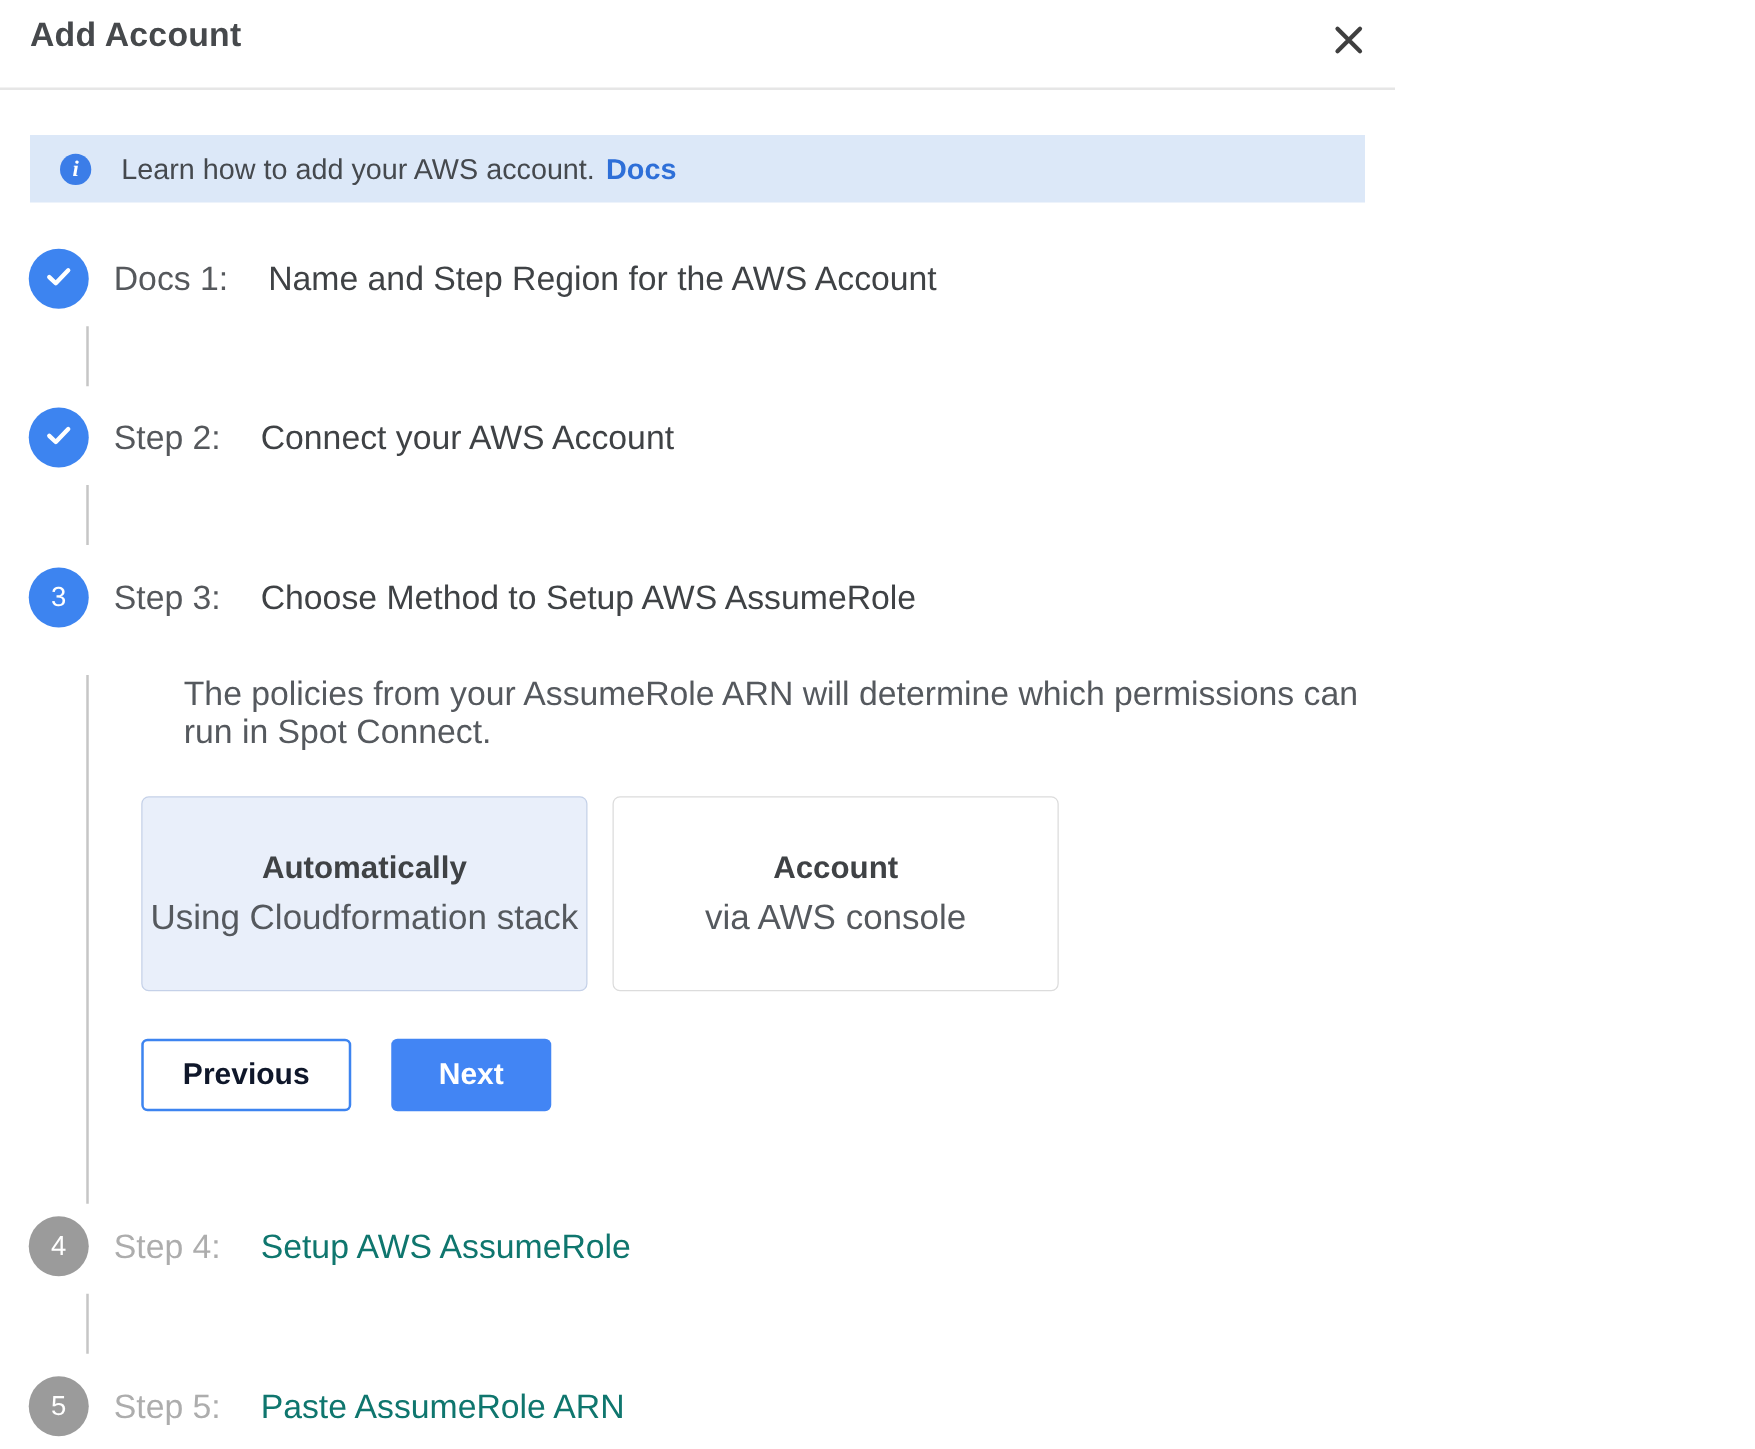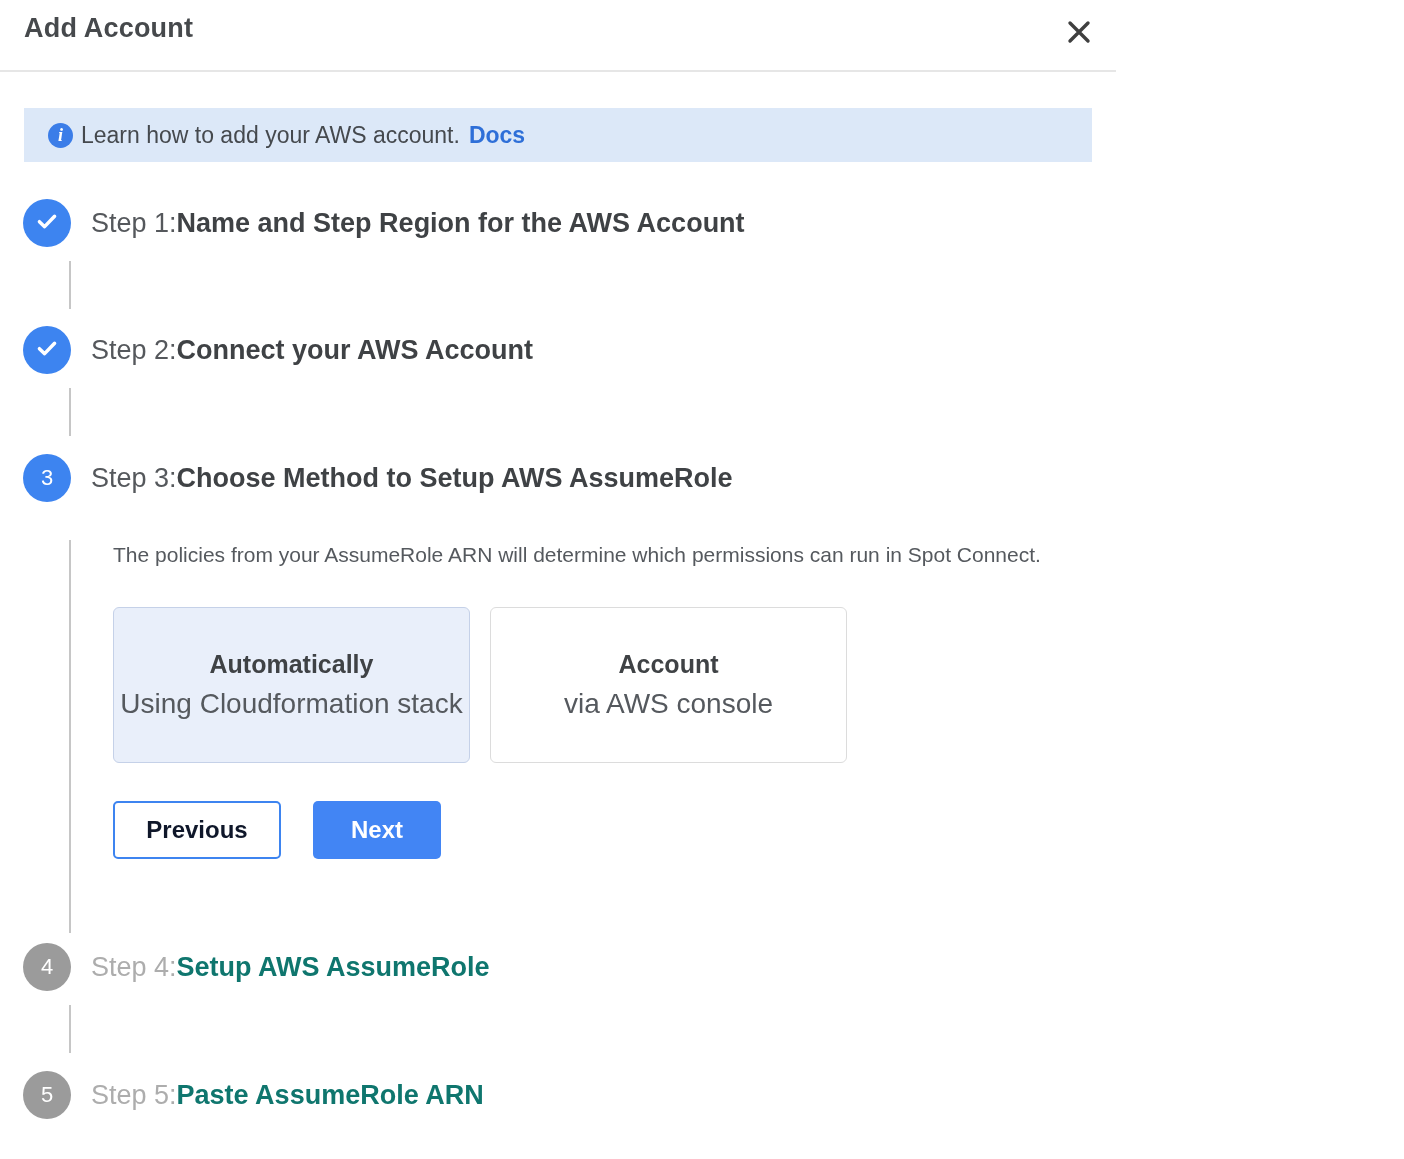--- a/index.html
+++ b/index.html
@@ -13,46 +13,46 @@
   .modal-title { font-size:27px; font-weight:700; color:#46494c; letter-spacing:0.2px; }
   .close-btn { background:none; border:none; cursor:pointer; padding:2px; margin-top:2px; }
 
   
   .banner { margin:36px 24px 0 24px; height:54px; background:#dce8f8; display:flex;
     align-items:center; padding:0 24px; }
   .info-icon { width:25px; height:25px; border-radius:50%; background:#3b7de8; color:#fff;
     display:flex; align-items:center; justify-content:center;
     font-family:"Liberation Serif","DejaVu Serif",serif; font-weight:700; font-size:18px;
     font-style:italic; flex:0 0 25px; }
-  .banner-text { font-size:23px; color:#45494e; margin-left:8px; }
+  .banner-text { font-size:23px; color:#45494e; margin-left:24px; }
   .banner-link { font-size:23px; font-weight:700; color:#2e6fd8; margin-left:9px;
     text-decoration:none; cursor:pointer; }
 
   
   .stepper { padding:37px 24px 0 23px; }
   .step-row { display:flex; align-items:center; height:48px; }
   .circle { width:48px; height:48px; border-radius:50%; flex:0 0 48px; display:flex;
     align-items:center; justify-content:center; }
   .circle.done, .circle.active { background:#3d84f0; }
   .circle.future { background:#9b9b9b; }
   .circle .num { color:#fff; font-size:22px; }
   .step-text { margin-left:20px; font-size:27px; white-space:nowrap; }
   .step-label { font-weight:400; color:#55585c; }
-  .step-name { font-weight:700; color:#3f4245; margin-left:0; }
+  .step-name { font-weight:400; color:#3f4245; margin-left:32px; }
   .step-row.future .step-label { color:#adadad; }
   .step-row.future .step-name { color:#0f766e; }
 
   .connector { width:2px; height:48px; background:#c6c6c6; margin:14px 0 17px 46px; }
   .connector.c2 { margin-bottom:18px; }
   .connector.c3 { margin-bottom:18px; }
 
   
   .step-body { margin-left:46px; margin-top:16px; border-left:2px solid #c6c6c6;
     padding-left:42px; padding-bottom:74px; }
-  .step-desc { margin-top:38px; font-size:21px; color:#55595e; line-height:30px; }
+  .step-desc { margin-top:38px; font-size:27px; color:#55595e; line-height:30px;margin-left:34px; }
 
   .option-cards { display:flex; gap:20px; margin-top:37px; }
   .option-card { width:357px; height:156px; border-radius:6px; display:flex;
     flex-direction:column; align-items:center; justify-content:center; cursor:pointer;
     background:#ffffff; border:1px solid #dcdcdc;text-align:center; }
   .option-card.selected { background:#e9effa; border:1px solid #c5d1e8; }
   .option-title { font-size:25px; font-weight:700; color:#3f4245; }
   .option-sub { font-size:28px; color:#55595e; margin-top:9px; }
 
   .wizard-buttons { display:flex; gap:32px; margin-top:38px; }
@@ -89,21 +89,21 @@
 
     <div class="step-row">
       <div class="circle done">
         <span>
           <svg width="26" height="26" viewBox="0 0 24 24">
             <path d="M5 12.6 L9.8 17.2 L19 7.6" stroke="#ffffff" stroke-width="3.2" fill="none" stroke-linecap="round" stroke-linejoin="round"></path>
           </svg>
         </span>
       </div>
       <div class="step-text">
-        <span class="step-label">Step 1:</span><span class="step-name">Name and Step Region for the AWS Account</span>
+        <span class="step-label">Docs 1:</span><span class="step-name">Name and Step Region for the AWS Account</span>
       </div>
     </div>
     <div class="connector c1"></div>
 
     <div class="step-row">
       <div class="circle done">
         <span>
           <svg width="26" height="26" viewBox="0 0 24 24">
             <path d="M5 12.6 L9.8 17.2 L19 7.6" stroke="#ffffff" stroke-width="3.2" fill="none" stroke-linecap="round" stroke-linejoin="round"></path>
           </svg>

